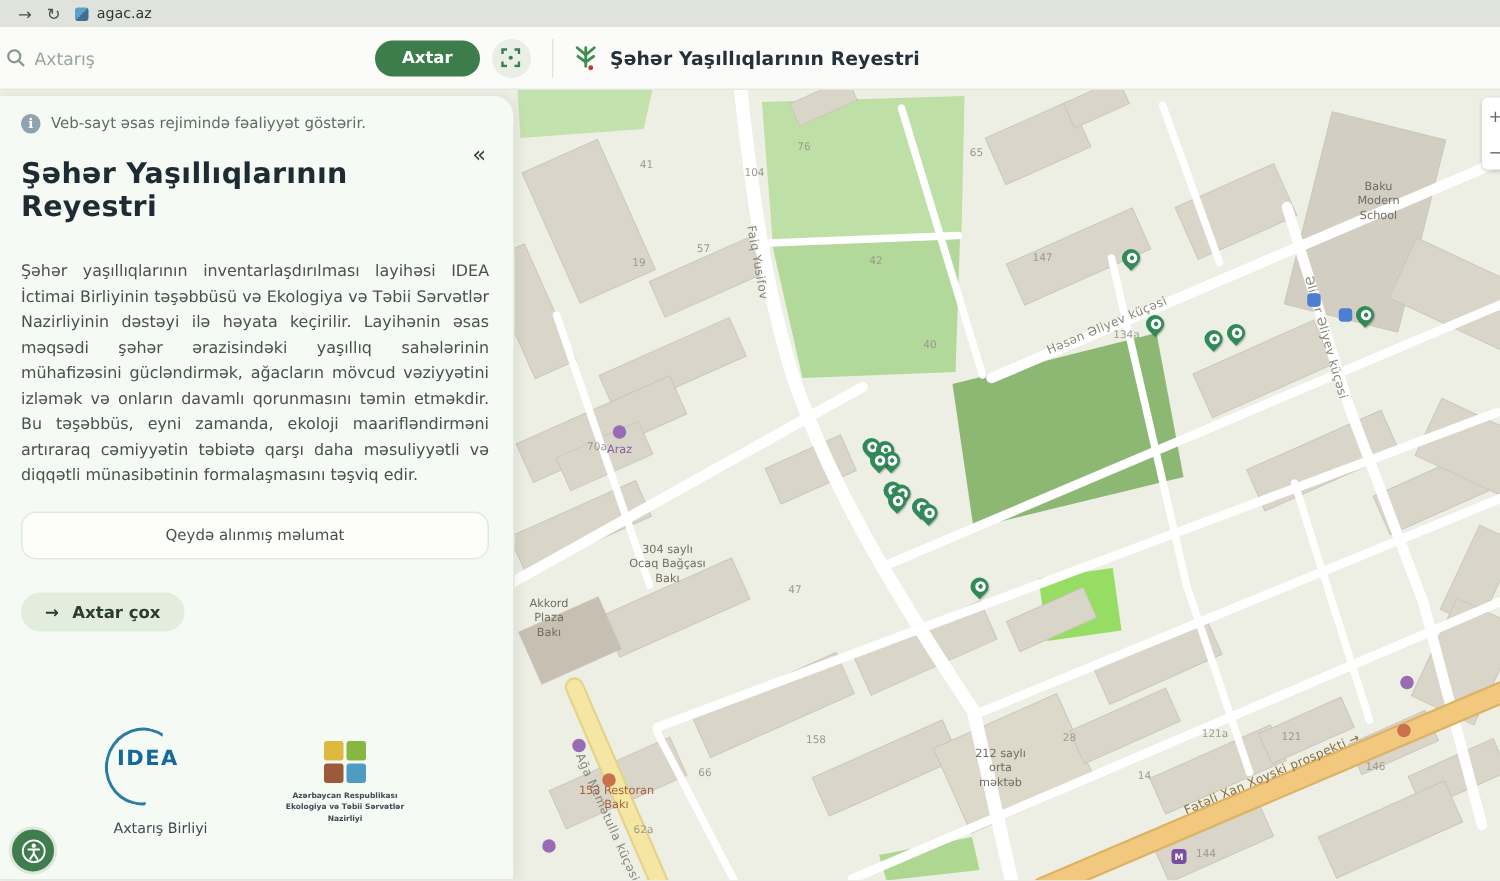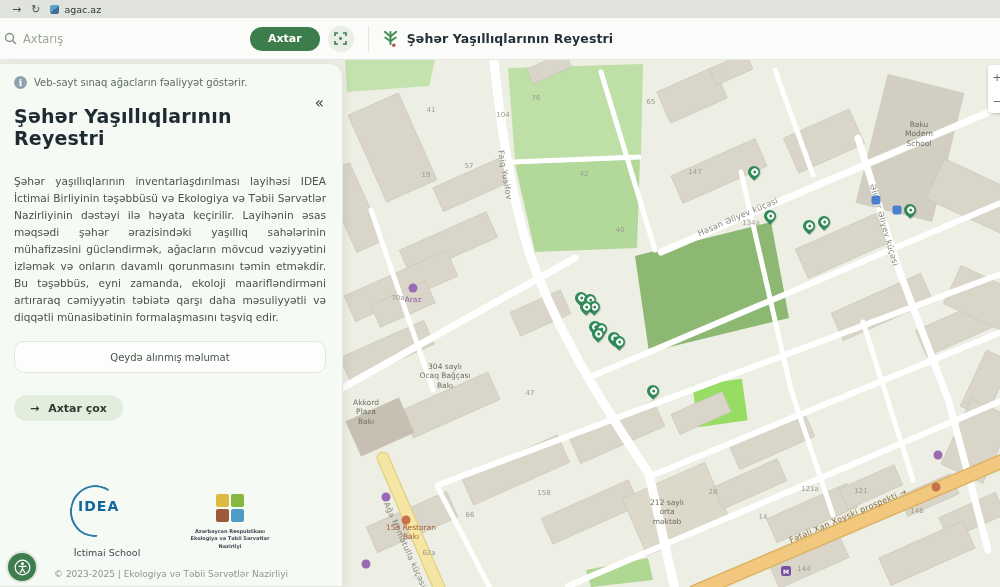--- a/index.html
+++ b/index.html
@@ -283,21 +283,21 @@
       </div>
     <div class="zoom-ctl">
       <span>+</span>
       <span>−</span>
     </div>
   </div>
 
   <div class="sidebar">
     <div class="notice-row">
       <span class="notice-ico">i</span>
-      <span class="notice-text">Veb-sayt sınaq ağacların fəaliyyət göstərir.</span>
+      <span class="notice-text">Veb-sayt əsas rejimində fəaliyyət göstərir.</span>
     </div>
     <button class="collapse-btn">«</button>
     <h1 class="panel-title">Şəhər Yaşıllıqlarının Reyestri</h1>
     <p class="panel-desc">Şəhər yaşıllıqlarının inventarlaşdırılması layihəsi IDEA İctimai Birliyinin təşəbbüsü və Ekologiya və Təbii Sərvətlər Nazirliyinin dəstəyi ilə həyata keçirilir. Layihənin əsas məqsədi şəhər ərazisindəki yaşıllıq sahələrinin mühafizəsini gücləndirmək, ağacların mövcud vəziyyətini izləmək və onların davamlı qorunmasını təmin etməkdir. Bu təşəbbüs, eyni zamanda, ekoloji maarifləndirməni artıraraq cəmiyyətin təbiətə qarşı daha məsuliyyətli və diqqətli münasibətinin formalaşmasını təşviq edir.</p>
 
     <div class="stats-row">
       <div class="stat-card">
         <div class="stat-label">Qeydə alınmış məlumat</div>
       </div>
     </div>
@@ -306,36 +306,35 @@
       <span>→</span>
       <span>Axtar çox</span>
     </button>
 
     <div class="logos-row">
       <div class="idea-logo">
         <div class="idea-mark">
           <div class="idea-arc"></div>
           <div class="idea-text">IDEA</div>
         </div>
-        <div class="idea-caption">İctimai School</div>
+        <div class="idea-caption">Axtarış Birliyi</div>
       </div>
       <div class="ministry-logo">
         <div class="mini-grid">
           <span style="background:#ddb93f"></span>
             <span style="background:#86b741"></span>
           <span style="background:#9c5a3a"></span>
             <span style="background:#4e9cc3"></span>
         </div>
         <div class="ministry-caption">Azərbaycan Respublikası
 Ekologiya və Təbii Sərvətlər
 Nazirliyi</div>
       </div>
     </div>
 
-    <div class="panel-footer">© 2023-2025 | Ekologiya və Təbii Sərvətlər Nazirliyi</div>
   </div>
 
   <button class="access-btn">
     <svg width="17" height="17" viewBox="0 0 20 20">
       <circle cx="10" cy="10" r="8.6" fill="none" stroke="#fff" stroke-width="1.4"></circle>
       <circle cx="10" cy="5.6" r="1.7" fill="#fff"></circle>
       <line x1="5.8" y1="8.6" x2="14.2" y2="8.6" stroke="#fff" stroke-width="1.5" stroke-linecap="round"></line>
       <line x1="10" y1="8.4" x2="10" y2="12.2" stroke="#fff" stroke-width="1.5"></line>
       <line x1="10" y1="12" x2="7.2" y2="16" stroke="#fff" stroke-width="1.5" stroke-linecap="round"></line>
       <line x1="10" y1="12" x2="12.8" y2="16" stroke="#fff" stroke-width="1.5" stroke-linecap="round"></line>

